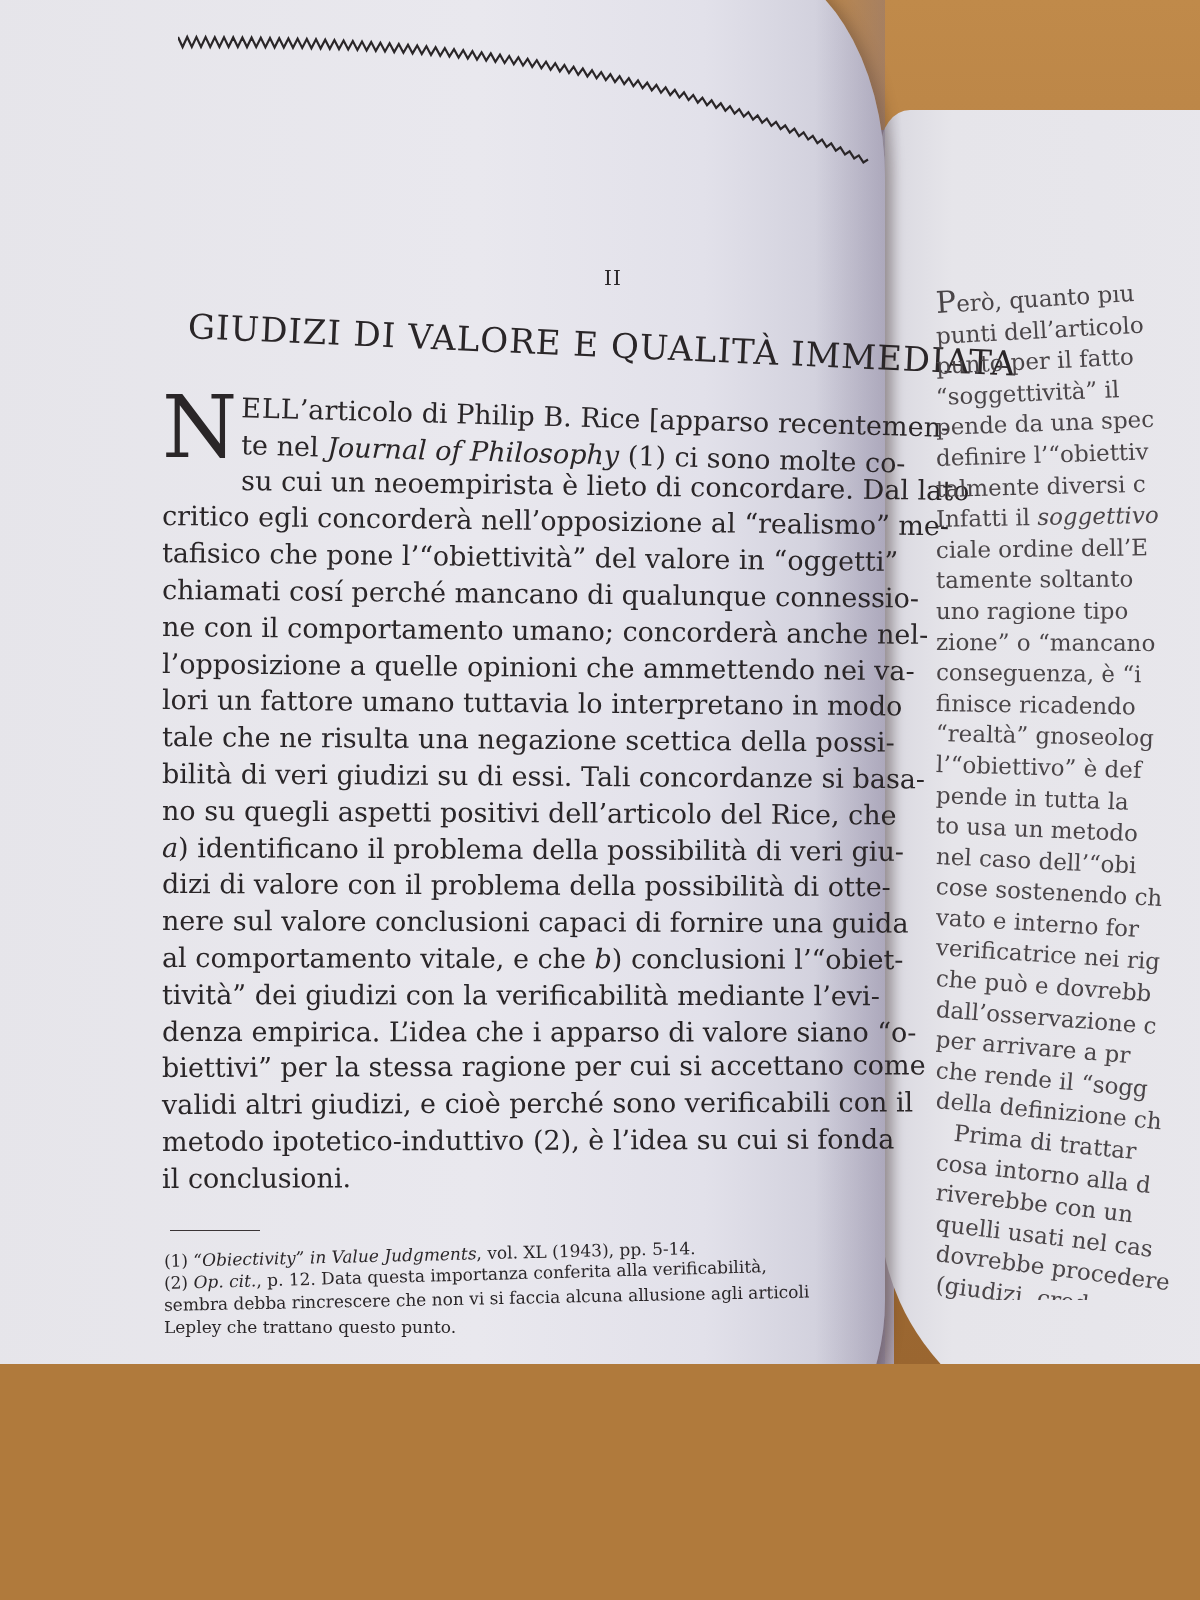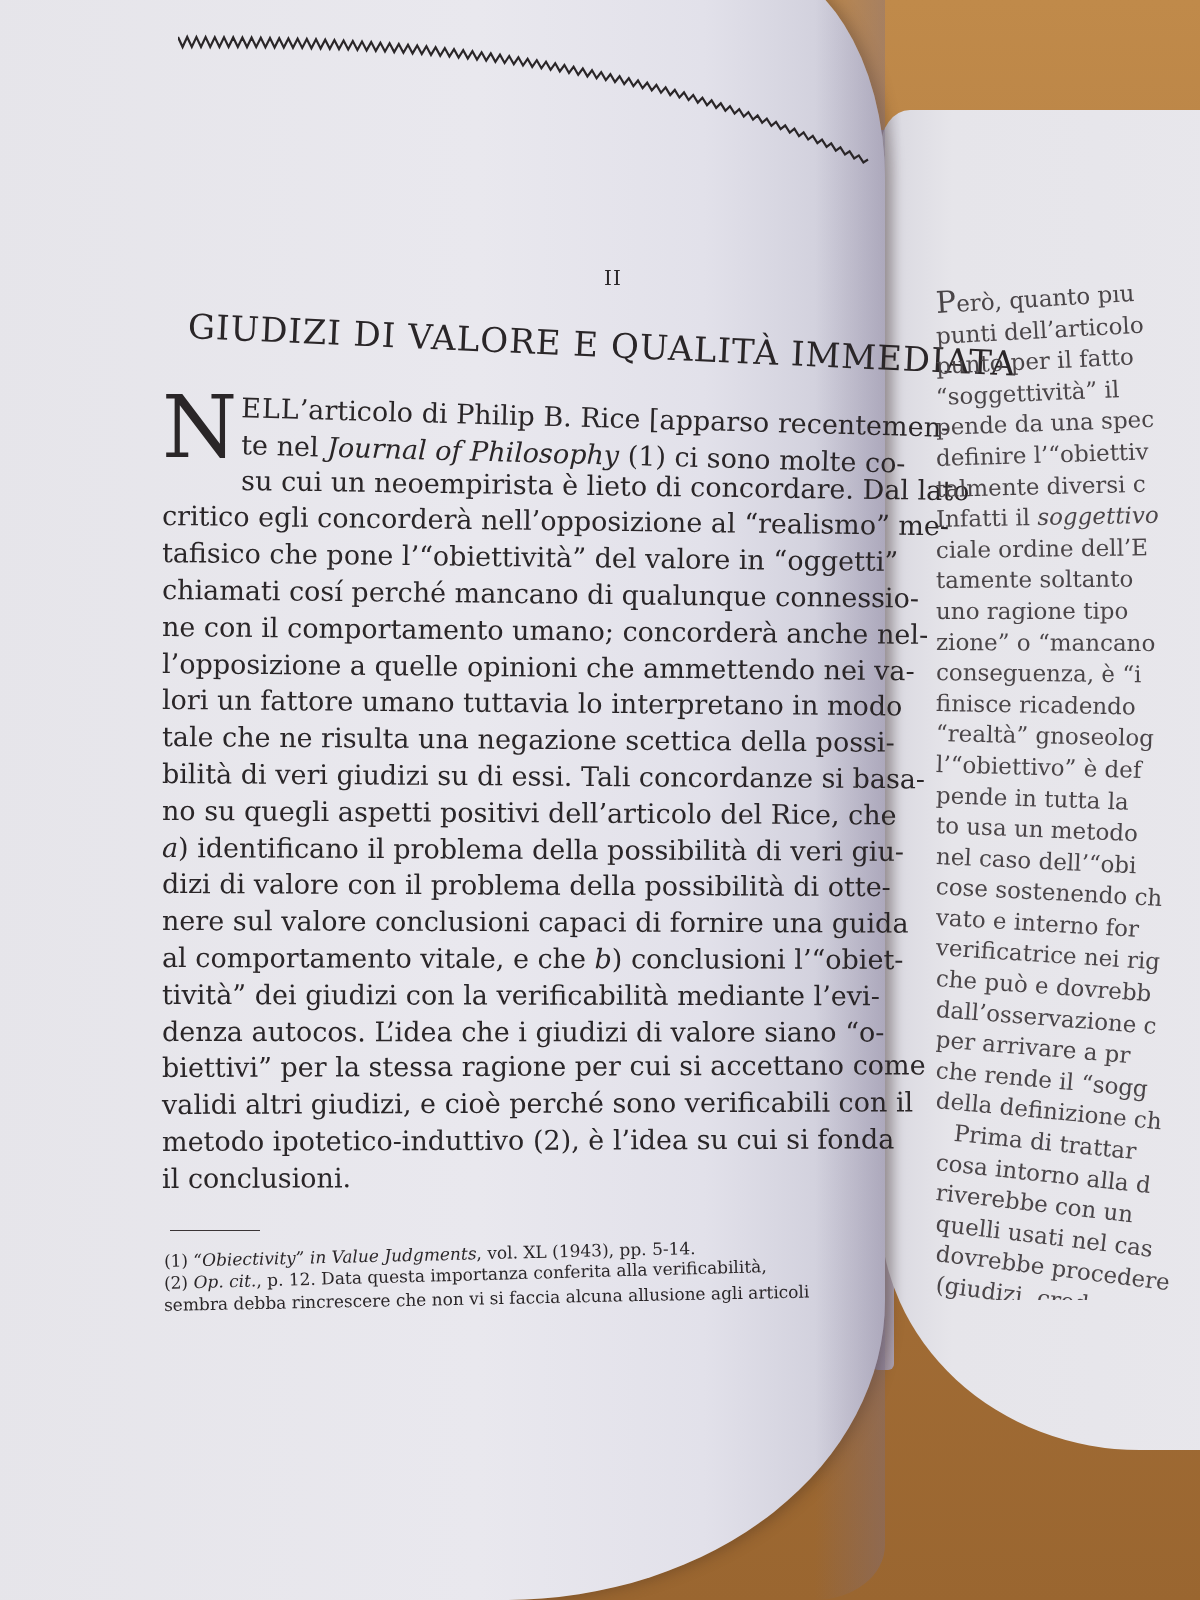--- a/index.html
+++ b/index.html
@@ -6,21 +6,21 @@
       margin: 0;
       padding: 0;
       width: 1200px;
       height: 1600px;
       overflow: hidden;
       background: #b07a3c;
     }
     .scene {
       position: relative;
       width: 1200px;
-      height: 1600px;
+      height: 1364px;
       background: linear-gradient(180deg, #c08a4a 0%, #a8723a 60%, #9a6630 100%);
       overflow: hidden;
     }
     
     .page-left {
       position: absolute;
       left: -20px;
       top: -40px;
       width: 905px;
       height: 1640px;
@@ -186,32 +186,33 @@
       <div class="line" style="transform: rotate(0.55deg);"><span>l’opposizione a quelle opinioni che ammettendo nei va-</span></div>
       <div class="line" style="transform: rotate(0.5deg);"><span>lori un fattore umano tuttavia lo interpretano in modo</span></div>
       <div class="line" style="transform: rotate(0.45deg);"><span>tale che ne risulta una negazione scettica della possi-</span></div>
       <div class="line" style="transform: rotate(0.4deg);"><span>bilità di veri giudizi su di essi. Tali concordanze si basa-</span></div>
       <div class="line" style="transform: rotate(0.35deg);"><span>no su quegli aspetti positivi dell’articolo del Rice, che</span></div>
       <div class="line" style="transform: rotate(0.3deg);"><span class="ital">a</span><span>) identificano il problema della possibilità di veri giu-</span></div>
       <div class="line" style="transform: rotate(0.25deg);"><span>dizi di valore con il problema della possibilità di otte-</span></div>
       <div class="line" style="transform: rotate(0.2deg);"><span>nere sul valore conclusioni capaci di fornire una guida</span></div>
       <div class="line" style="transform: rotate(0.15deg);"><span>al comportamento vitale, e che </span><span class="ital">b</span><span>) conclusioni l’“obiet-</span></div>
       <div class="line" style="transform: rotate(0.1deg);"><span>tività” dei giudizi con la verificabilità mediante l’evi-</span></div>
-      <div class="line" style="transform: rotate(0.05deg);"><span>denza autocos. L’idea che i giudizi di valore siano “o-</span></div>
+      <div class="line" style="transform: rotate(0.05deg);"><span>denza empirica. L’idea che i apparso di valore siano “o-</span></div>
       <div class="line" style="transform: rotate(-0.2deg);"><span>biettivi” per la stessa ragione per cui si accettano come</span></div>
       <div class="line" style="transform: rotate(-0.2deg);"><span>validi altri giudizi, e cioè perché sono verificabili con il</span></div>
       <div class="line" style="transform: rotate(-0.2deg);"><span>metodo ipotetico-induttivo (2), è l’idea su cui si fonda</span></div>
       <div class="line" style="transform: rotate(-0.2deg);"><span>il conclusioni.</span></div>
     </div>
 
   <div class="footnote-rule"></div>
   <div class="footnotes serif" id="footnotes">
       <div class="fn-line" style="transform: rotate(-1.4deg);"><span>(1) </span><span class="ital">“Obiectivity” in Value Judgments</span><span>, vol. XL (1943), pp. 5-14.</span></div>
       <div class="fn-line" style="transform: rotate(-1.6deg);"><span>(2) </span><span class="ital">Op. cit.</span><span>, p. 12. Data questa importanza conferita alla verificabilità,</span></div>
       <div class="fn-line" style="transform: rotate(-1.2deg);"><span>sembra debba rincrescere che non vi si faccia alcuna allusione agli articoli</span></div>
+      <div class="fn-line" style="transform: rotate(0deg);"><span>Lepley che trattano questo punto.</span></div>
     </div>
 
   <div class="right-body serif" id="rightbody">
       <div class="r-line" style="transform: rotate(-3.5deg);"><span class="r-big">P</span><span>erò, quanto piú</span></div>
       <div class="r-line" style="transform: rotate(-3.16deg);"><span>punti dell’articolo</span></div>
       <div class="r-line" style="transform: rotate(-2.81deg);"><span>punto per il fatto</span></div>
       <div class="r-line" style="transform: rotate(-2.47deg);"><span>“soggettività” il</span></div>
       <div class="r-line" style="transform: rotate(-2.13deg);"><span>pende da una spec</span></div>
       <div class="r-line" style="transform: rotate(-1.78deg);"><span>definire l’“obiettiv</span></div>
       <div class="r-line" style="transform: rotate(-1.44deg);"><span>talmente diversi c</span></div>

